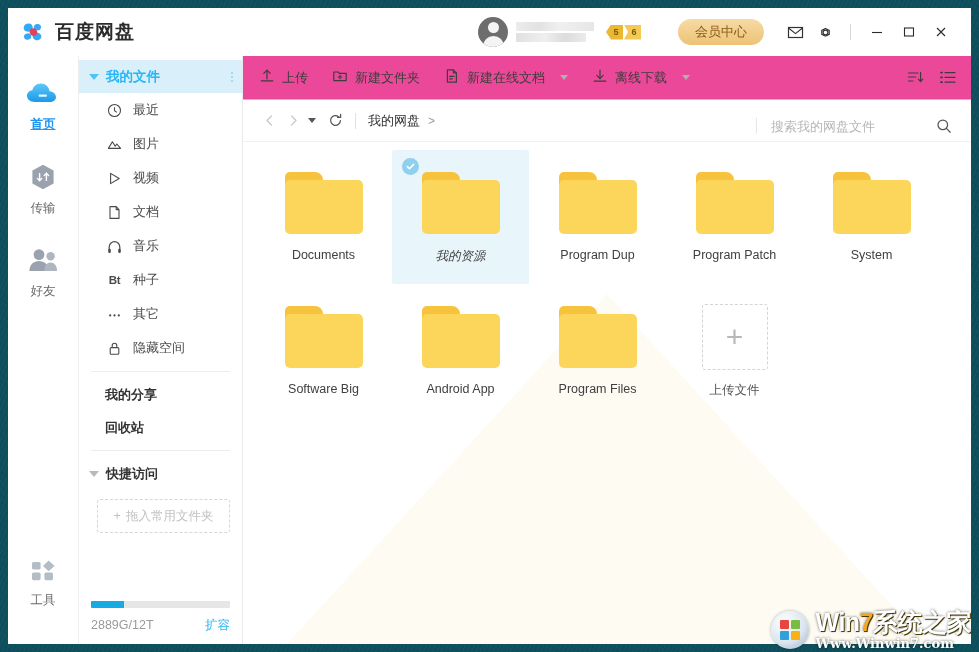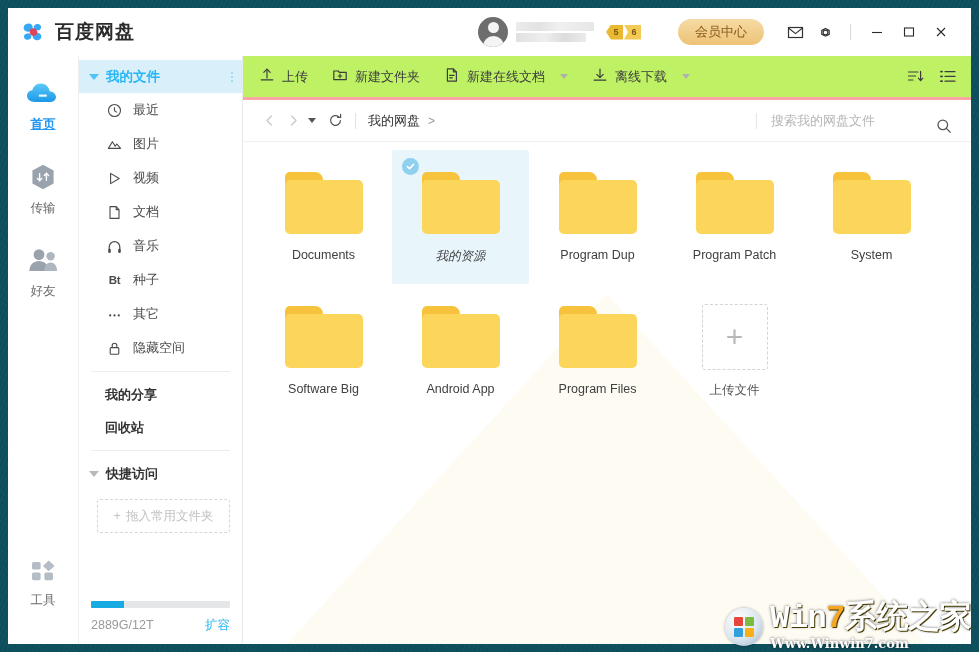--- a/index.html
+++ b/index.html
@@ -342,24 +342,24 @@
     clip-path: polygon(50% 0%, 100% 100%, 0% 100%);
     opacity: .7;
   }
 
   .toolbar {
     height: 44px;
     min-height: 44px;
     display: flex;
     align-items: center;
     padding: 0 14px 0 16px;
-    border-bottom: 3px solid #fca5a5;
+    border-bottom: 1px solid #fca5a5;
     position: relative;
     z-index: 2;
-    background: #bef264;
+    background: #ec4899;
   }
   .tbtn {
     display: flex;
     align-items: center;
     gap: 7px;
     padding: 0 12px;
     height: 30px;
     cursor: pointer;
     color: #3d3d3d;
     font-size: 13px;
@@ -404,21 +404,21 @@
   }
   .nav-refresh {
     width: 24px; height: 24px;
     display:flex;align-items:center;justify-content:center;
     cursor:pointer; color:#555;
   }
   .nav-sep { width:1px; height:16px; background:#e2e2e2; margin:0 12px 0 8px; }
   .crumb { font-size: 13px; color: #333; cursor: pointer; }
   .crumb-sep { font-size: 12px; color: #9a9a9a; margin: 0 8px; }
 
-  .search-wrap { margin-left: auto; display: flex; align-items: flex-start; margin-top: 11px; }
+  .search-wrap { margin-left: auto; display: flex; align-items: center; margin-top: 11px; }
   .search-sep { width:1px;height:16px;background:#e6e6e6;margin-right:14px; }
   .search-input {
     border: none;
     outline: none;
     font-size: 13px;
     color: #333;
     width: 160px;
     font-family: inherit;
     background: transparent;
   }
@@ -527,26 +527,26 @@
     padding: 9px;
     box-shadow: 0 0 3px rgba(0,0,0,.35);
   }
   .wm-logo i { display:block; border-radius:1px; }
   .wm-logo i:nth-child(1){ background:#e8453c; }
   .wm-logo i:nth-child(2){ background:#7cbb42; }
   .wm-logo i:nth-child(3){ background:#32a0da; }
   .wm-logo i:nth-child(4){ background:#f9b017; }
   .wm-text { display: flex; flex-direction: column; line-height: 1; }
   .wm-main {
-    font-size: 32px;
+    font-size: 25px;
     font-weight: bold;
     color: #ffffff;
     letter-spacing: -.5px;
     text-shadow: 0 0 3px rgba(0,0,0,.6), 1px 1px 0 #5a4a00;
-    font-family: Liberation Mono, monospace;
+    font-family: Liberation Sans, sans-serif;
   }
   .wm-main .hl { color: #f5a623; }
   .wm-sub {
     font-size: 13px;
     font-weight: bold;
     color: #ffffff;
     text-shadow: 0 0 3px rgba(0,0,0,.7);
     margin-top: 2px;
     font-family: "DejaVu Serif", serif;
   }

